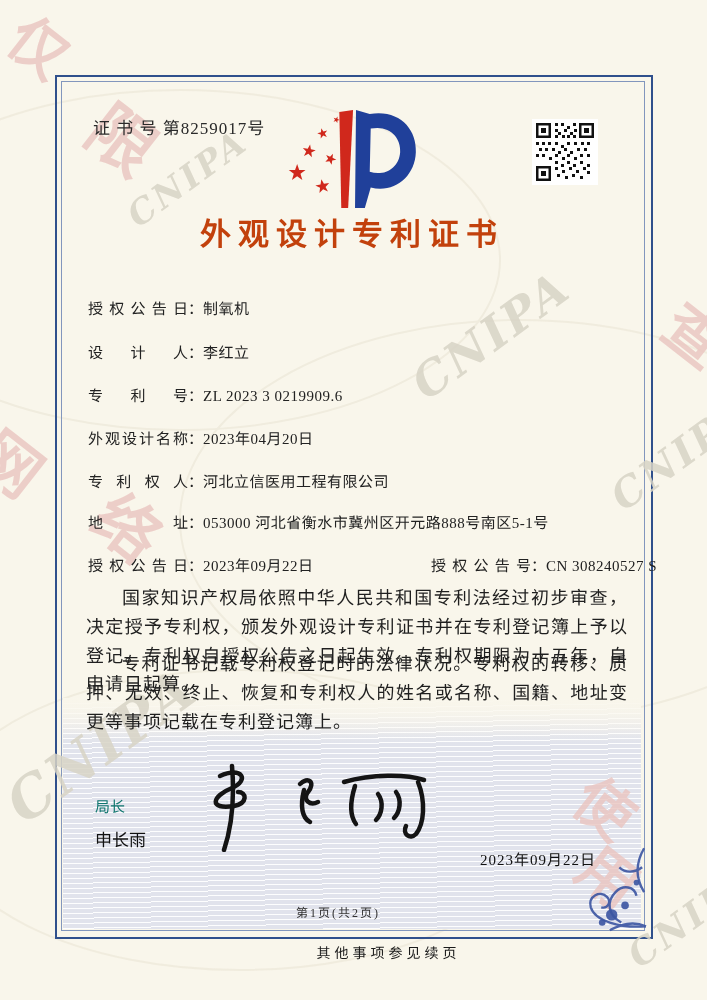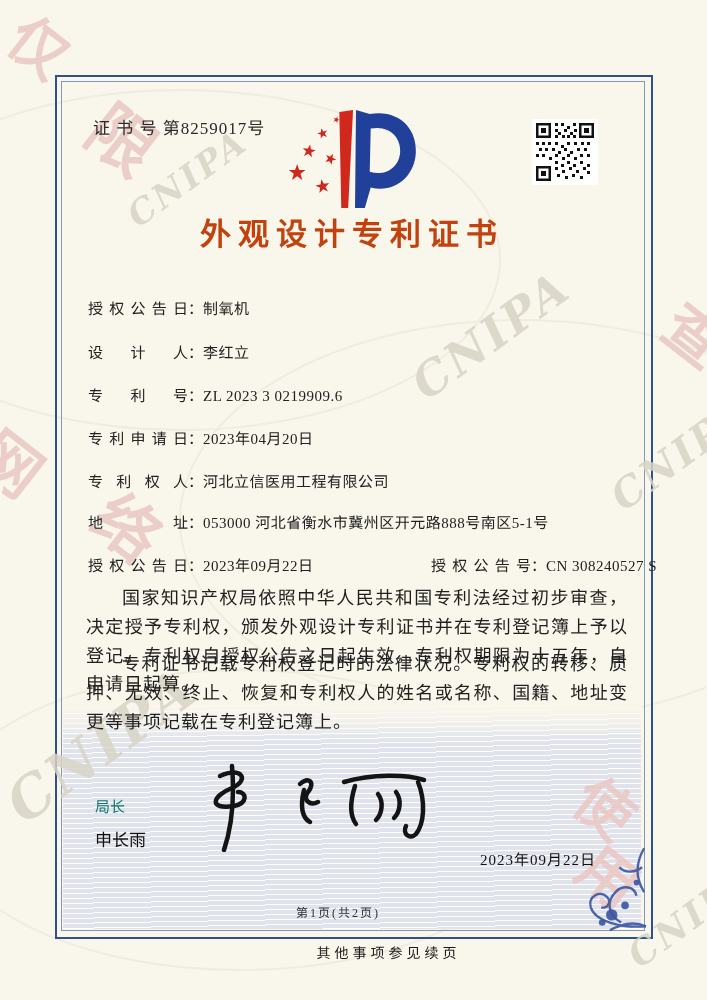--- a/index.html
+++ b/index.html
@@ -148,21 +148,21 @@
     <div class="field" style="top:297px">
       <span class="flabel">授权公告日</span><span>：</span><span class="fvalue">制氧机</span>
     </div>
     <div class="field" style="top:341px">
       <span class="flabel">设计人</span><span>：</span><span class="fvalue">李红立</span>
     </div>
     <div class="field" style="top:384px">
       <span class="flabel">专利号</span><span>：</span><span class="fvalue">ZL 2023 3 0219909.6</span>
     </div>
     <div class="field" style="top:427px">
-      <span class="flabel">专利申请日</span><span>：</span><span class="fvalue">2023年04月20日</span>
+      <span class="flabel">外观设计名称</span><span>：</span><span class="fvalue">2023年04月20日</span>
     </div>
     <div class="field" style="top:470px">
       <span class="flabel">专利权人</span><span>：</span><span class="fvalue">河北立信医用工程有限公司</span>
     </div>
     <div class="field" style="top:511px">
       <span class="flabel">地址</span><span>：</span><span class="fvalue">053000 河北省衡水市冀州区开元路888号南区5-1号</span>
     </div>
     <div class="field" style="top:554px;width:556px">
       <span class="flabel">授权公告日</span><span>：</span><span class="fvalue">2023年09月22日</span>
       <span class="grant-pair">

